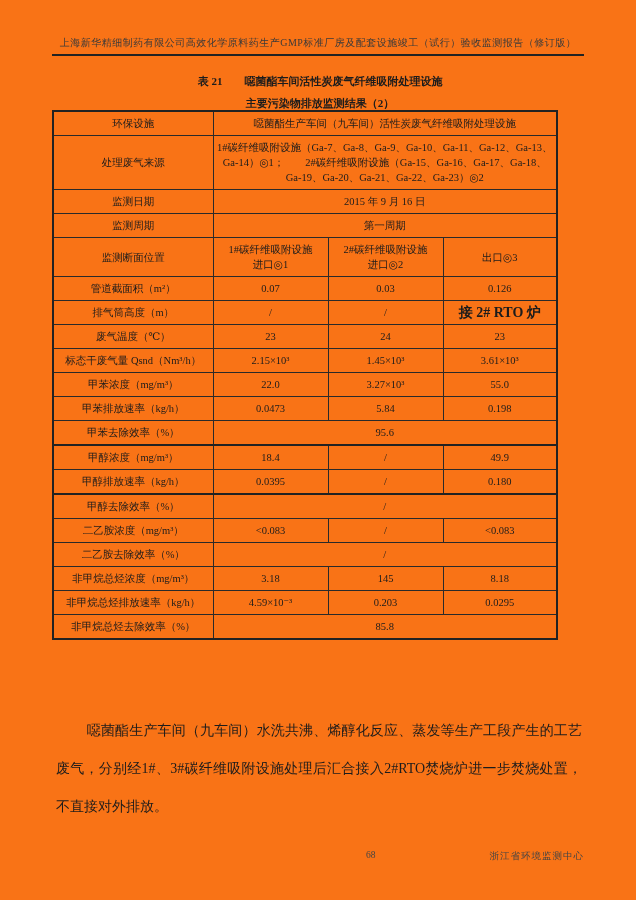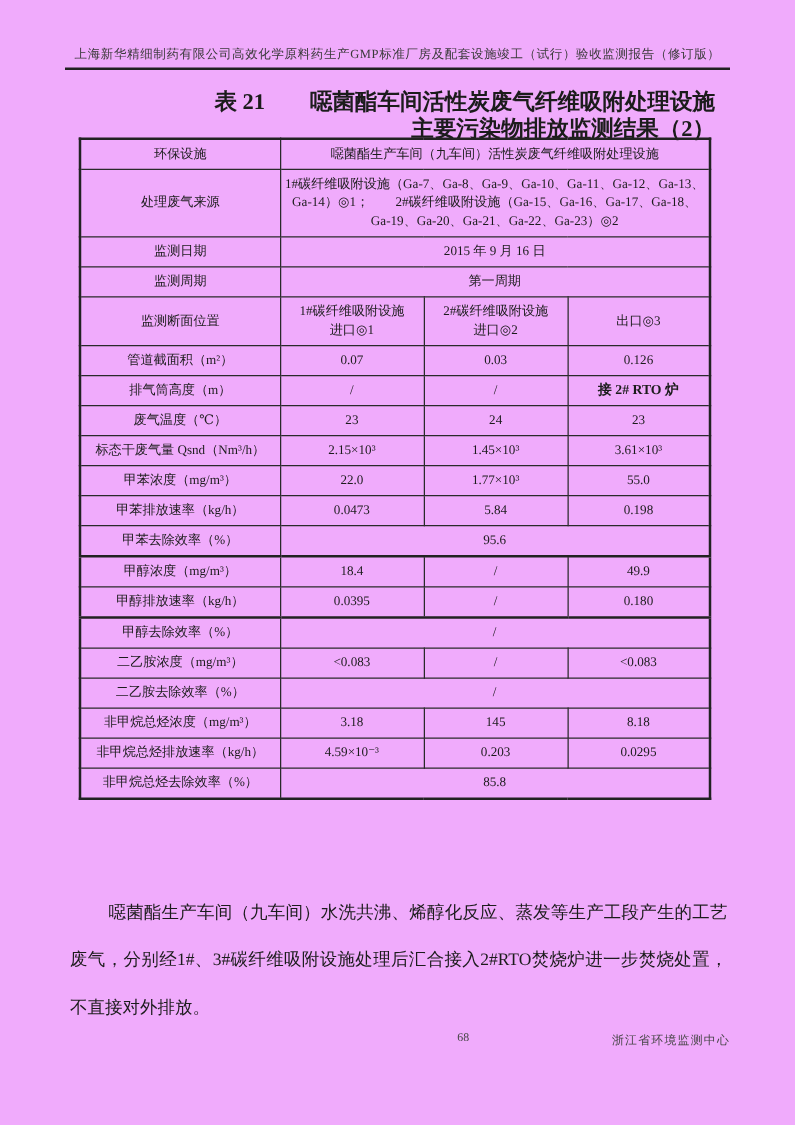--- a/index.html
+++ b/index.html
@@ -1,56 +1,56 @@
 <!DOCTYPE html>
 <html><head>
 <meta charset="utf-8">
 <style>
   html,body{margin:0;padding:0;background:#e9e9e7;}
   .page{
     position:relative;width:636px;height:900px;margin:0 auto;
-    background:#f0abfc;color:#1c1c1c;
+    background:#f97316;color:#1c1c1c;
     font-family:"Liberation Serif","DejaVu Serif",serif;
     overflow:hidden;
   }
   .header{
     position:absolute;top:36px;left:52px;width:532px;
     font-size:10px;color:#3a3a3a;text-align:center;
     letter-spacing:0.5px;white-space:nowrap;overflow:hidden;
   }
   .header-rule{
     position:absolute;top:54px;left:52px;width:532px;height:0;
     border-top:2.2px solid #222;
   }
   .title{
     position:absolute;top:70px;left:68px;width:504px;
-    text-align:right;font-weight:bold;font-size:18px;line-height:22px;
+    text-align:center;font-weight:bold;font-size:11px;line-height:22px;
   }
   table.mon{
-    position:absolute;top:110px;left:63px;width:504px;
+    position:absolute;top:110px;left:52px;width:504px;
     border-collapse:collapse;table-layout:fixed;
     font-size:10.5px;
   }
   table.mon td{
     border:1px solid #2a2a2a;
     text-align:center;vertical-align:middle;
     padding:4px 3px;line-height:15px;
     white-space:pre-line;
   }
   table.mon{border:2px solid #222;}
   table.mon td.lab{padding:4px 2px;}
   table.mon tr.thick td{border-bottom:2px solid #222;margin-top:10px;}
-  table.mon td.b{font-weight:bold;font-size:11px;}
+  table.mon td.b{font-weight:bold;font-size:14px;}
   .para{
     position:absolute;top:712px;left:56px;width:526px;
     font-size:14px;line-height:38px;text-align:justify;
     text-indent:2.2em;
   }
   .footer{
-    position:absolute;top:826px;left:52px;width:532px;height:16px;
+    position:absolute;top:850px;left:52px;width:532px;height:16px;
     font-size:9.5px;color:#444;text-align:center;
   }
   .footer .pageno{position:absolute;left:59%;top:0;}
   .footer .org{position:absolute;right:0;top:0;letter-spacing:1px;}
 </style>
 </head>
 <body>
 
 <div class="page">
 
@@ -114,21 +114,21 @@
         </tr>
         <tr>
           <td class="lab">标态干废气量 Qsnd（Nm³/h）</td>
           <td>2.15×10³</td>
           <td>1.45×10³</td>
           <td>3.61×10³</td>
         </tr>
         <tr>
           <td class="lab">甲苯浓度（mg/m³）</td>
           <td>22.0</td>
-          <td>1.77×10³</td>
+          <td>3.27×10³</td>
           <td>55.0</td>
         </tr>
         <tr>
           <td class="lab">甲苯排放速率（kg/h）</td>
           <td>0.0473</td>
           <td>5.84</td>
           <td>0.198</td>
         </tr>
         <tr class="thick">
           <td class="lab">甲苯去除效率（%）</td>

